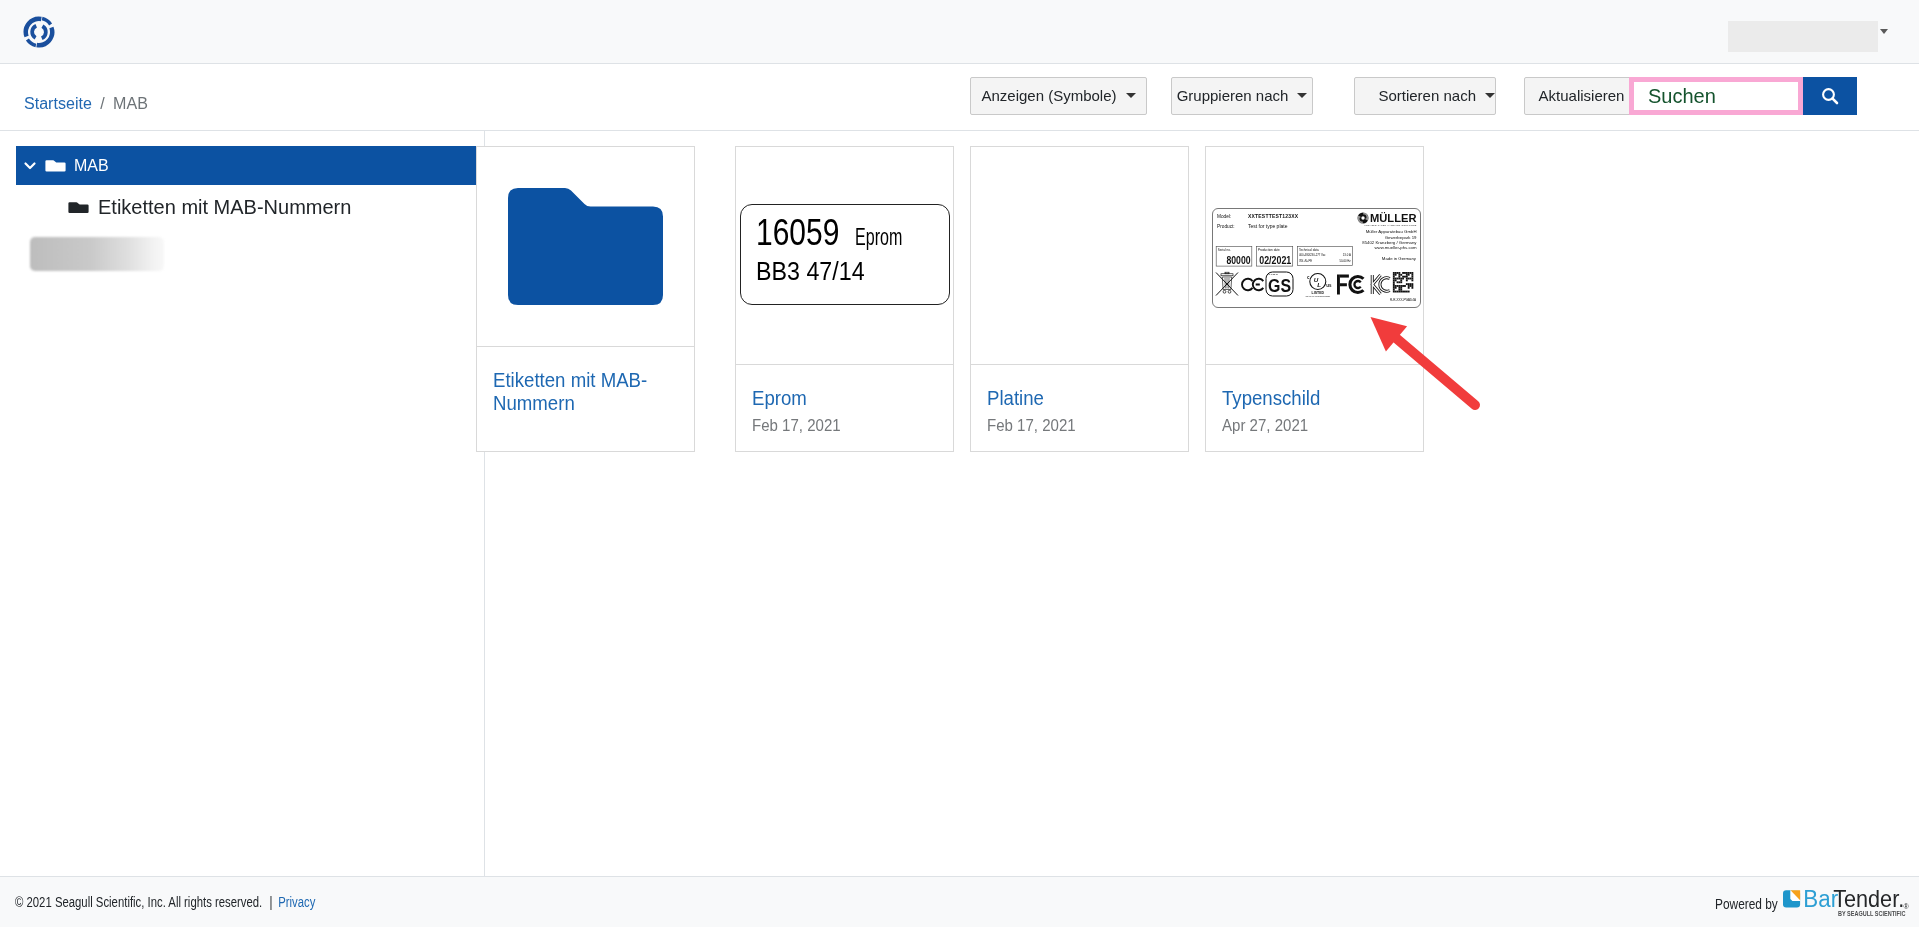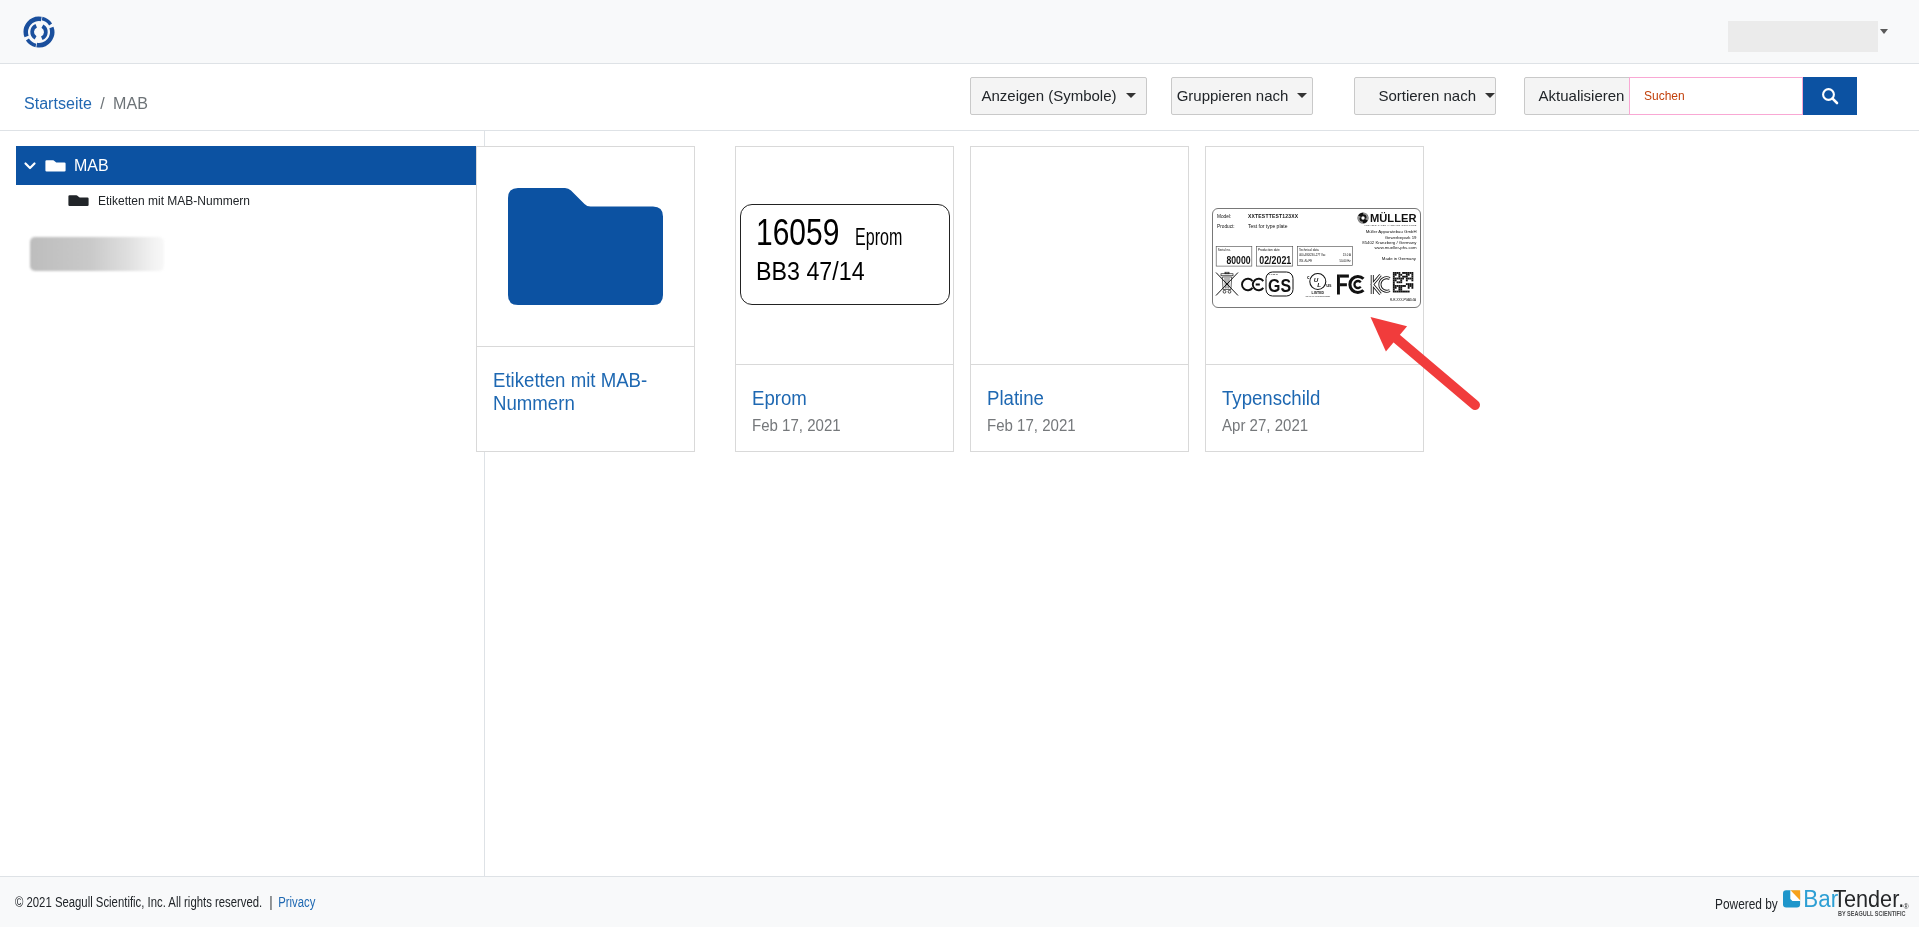--- a/index.html
+++ b/index.html
@@ -8,25 +8,25 @@
   .abs { position:absolute; }
   .header { left:0; top:0; width:1919px; height:64px; background:#f8f9fa; border-bottom:1px solid #dee2e6; }
   .redact { left:1728px; top:21px; width:150px; height:31px; background:#ebebeb; }
   .hcaret { left:1879.5px; top:28.5px; width:0; height:0; border-left:4.4px solid transparent; border-right:4.4px solid transparent; border-top:5.4px solid #5a5a5a; }
   .crumbrow { left:0; top:64px; width:1919px; height:67px; background:#fff; border-bottom:1px solid #dee2e6; }
   .crumbs { left:24px; top:93px; font-size:17.3px; color:#6d7377; transform:scaleX(0.93); transform-origin:0 0; white-space:nowrap; }
   .crumbs a { color:#2268b2; text-decoration:none; }
   .crumbs .sep { margin:0 9px; color:#6d7377; }
   .btn { top:77px; height:38px; padding-bottom:2px; background:#f4f4f4; border:1px solid #c9c9c9; border-radius:2px; font-size:15px; color:#212529; display:flex; align-items:center; justify-content:center;margin-left:36px; }
   .btn .dcaret { display:inline-block; width:0; height:0; border-left:5px solid transparent; border-right:5px solid transparent; border-top:5px solid #333; margin-left:9px; }
-  .srch { left:1629px; top:77px; width:174px; height:38px; background:#fff; border:1px solid #f9a8d4; font-size:12px; color:#c2410c; display:flex; align-items:center; padding-left:14px; }
+  .srch { left:1629px; top:77px; width:174px; height:38px; background:#fff; border:5px solid #f9a8d4; font-size:20px; color:#14532d; display:flex; align-items:center; padding-left:14px; }
   .srchbtn { left:1803px; top:77px; width:54px; height:38px; background:#0c52a2; display:flex; align-items:center; justify-content:center; }
   .sidebar { left:0; top:131px; width:485px; height:746px; background:#fff; border-right:1px solid #dee2e6; }
   .trow1 { left:16px; top:146px; width:468px; height:39px; background:#0c52a2; color:#fff; display:flex; align-items:center; font-size:16px; }
-  .trow2 { left:0; top:194px; width:468px; height:26px; color:#212529; display:flex; align-items:flex-start; font-size:12px; }
+  .trow2 { left:0; top:194px; width:468px; height:26px; color:#212529; display:flex; align-items:center; font-size:20px; }
   .blurbox { left:30px; top:237px; width:134px; height:34px; border-radius:5px; background:linear-gradient(90deg,#bdbdbd 0%,#c9c9c9 45%,#dedede 72%,#f2f2f2 92%,#f8f8f8 100%); filter:blur(1.2px); }
   .card { top:146px; width:219px; height:306px; background:#fff; border:1px solid #d9d9d9; }
   .card .divider { position:absolute; left:0; width:217px; border-top:1px solid #d9d9d9; }
   .ctitle { position:absolute; left:16px; font-size:19.5px; color:#1e68b2; line-height:23px; transform:scaleX(0.955); transform-origin:0 0; white-space:nowrap; }
   .cdate { position:absolute; left:16px; font-size:17px; color:#75787b; transform:scaleX(0.885); transform-origin:0 0; white-space:nowrap; }
   .labelbox { position:absolute; background:#fff; border:1.4px solid #222; }
   .lbl-big { position:absolute; font-size:37px; color:#000; transform:scaleX(0.81); transform-origin:0 0; white-space:nowrap; }
   .lbl-side { position:absolute; font-size:24.5px; color:#000; transform-origin:0 0; white-space:nowrap; }
   .lbl-b2 { position:absolute; font-size:25px; color:#000; transform:scaleX(0.93); transform-origin:0 0; white-space:nowrap; }
   .footer { left:0; top:876px; width:1919px; height:51px; background:#f8f9fa; border-top:1px solid #dee2e6; }

